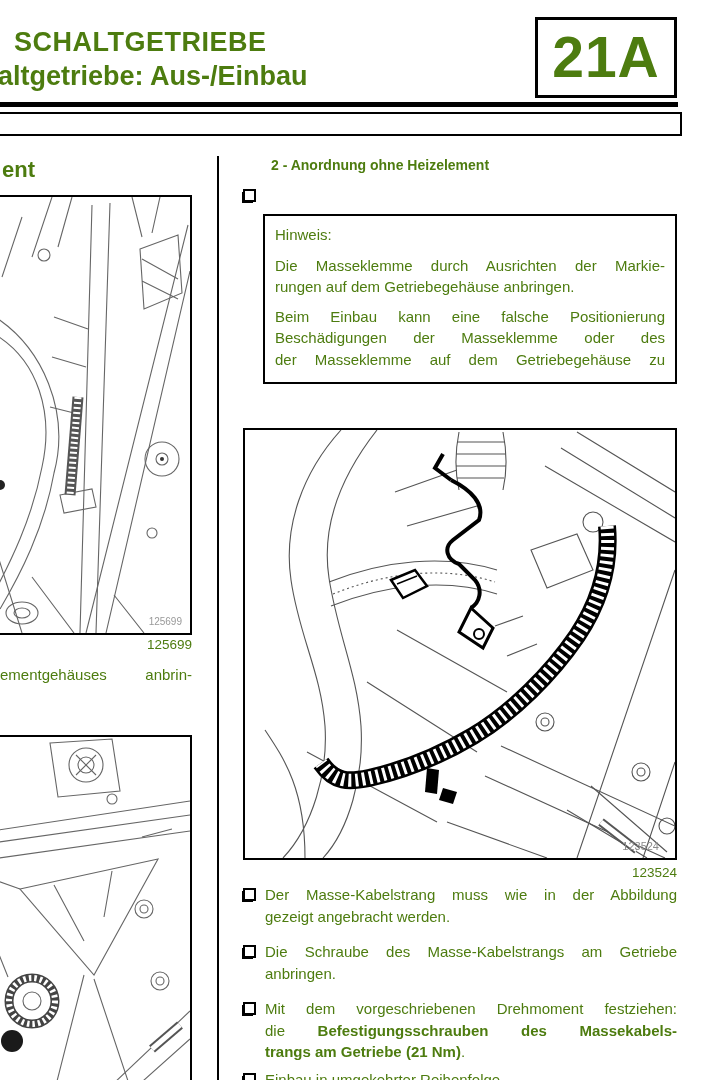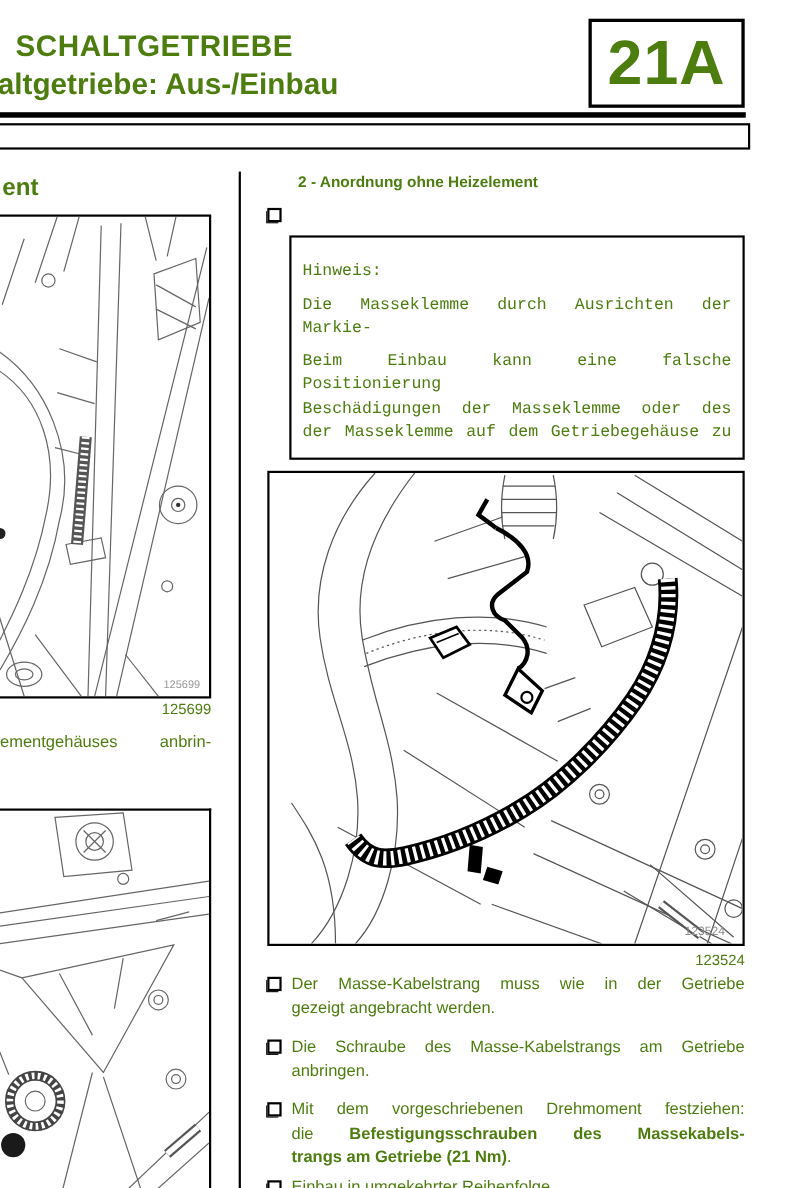--- a/index.html
+++ b/index.html
@@ -17,21 +17,21 @@
   .divider{left:217px;top:156px;width:2px;height:924px;background:#000;}
   
   .lhead{left:2px;top:157px;font-size:22px;font-weight:bold;}
   .rhead{left:243px;top:157px;font-size:14px;font-weight:bold;white-space:nowrap;margin-left:28px;}
   
   .cb{display:inline-block;width:9px;height:9px;border:2px solid #000;background:#fff;
       box-shadow:-2px 2px 0 -1px #000;}
   .lonecb{left:243px;top:189px;}
   
   .note{left:263px;top:214px;width:414px;border:2px solid #000;box-sizing:border-box;
-        padding:20px 10px 12px 10px;font-size:15px;line-height:21.5px;font-family:Liberation Mono, monospace;}
+        padding:8px 10px 12px 10px;font-size:15px;line-height:21.5px;}
   .note .nt{margin-bottom:9px;}
   .note .gap{height:8px;}
   .jl{text-align:justify;text-align-last:justify;}
   
   .figframe{border:2px solid #000;background:#fff;box-sizing:border-box;overflow:hidden;}
   .figL1{left:-10px;top:195px;width:202px;height:440px;}
   .figL2{left:-10px;top:735px;width:202px;height:360px;border-bottom:none;}
   .figR{left:243px;top:428px;width:434px;height:432px;}
   .cap{font-size:13.5px;text-align:right;}
   .capL1{left:90px;top:637px;width:102px;}
@@ -116,20 +116,21 @@
       <line x1="160" y1="312" x2="188" y2="288" stroke="#fff" stroke-width="5"></line>
     </svg>
   </div>
 
   <div class="abs rhead">2 - Anordnung ohne Heizelement</div>
   <span class="abs cb lonecb"></span>
 
   <div class="abs note">
     <div class="nt">Hinweis:</div>
     <div class="jl">Die Masseklemme durch Ausrichten der Markie-</div>
+    <div>rungen auf dem Getriebegehäuse anbringen.</div>
     <div class="gap"></div>
     <div class="jl">Beim Einbau kann eine falsche Positionierung</div>
     <div class="jl">Beschädigungen der Masseklemme oder des</div>
     <div class="jl">der Masseklemme auf dem Getriebegehäuse zu</div>
   </div>
 
   <div class="abs figframe figR">
     <svg width="430" height="428" viewBox="0 0 430 428">
       <g stroke="#555" fill="none" stroke-width="1.1">
         <path d="M96,0 C58,42 38,96 46,150 C54,206 76,242 80,296 C83,342 68,396 38,428"></path>
@@ -166,21 +167,21 @@
       <path d="M146,150 l24,-10 l12,16 l-24,12 Z" fill="#fff" stroke="#000" stroke-width="2.5"></path>
       <line x1="152" y1="154" x2="172" y2="146" stroke="#000" stroke-width="1.5"></line>
       <text x="414" y="420" text-anchor="end" font-size="11" fill="#8a8a8a">123524</text>
     </svg>
   </div>
   <div class="abs cap capR">123524</div>
 
   <div class="abs bullet b1">
     <span class="cb"></span>
     <div class="bt">
-      <div class="jl">Der Masse-Kabelstrang muss wie in der Getriebe</div>
+      <div class="jl">Der Masse-Kabelstrang muss wie in der Abbildung</div>
       <div>gezeigt angebracht werden.</div>
     </div>
   </div>
 
   <div class="abs bullet b2">
     <span class="cb"></span>
     <div class="bt">
       <div class="jl">Die Schraube des Masse-Kabelstrangs am Getriebe</div>
       <div>anbringen.</div>
     </div>

